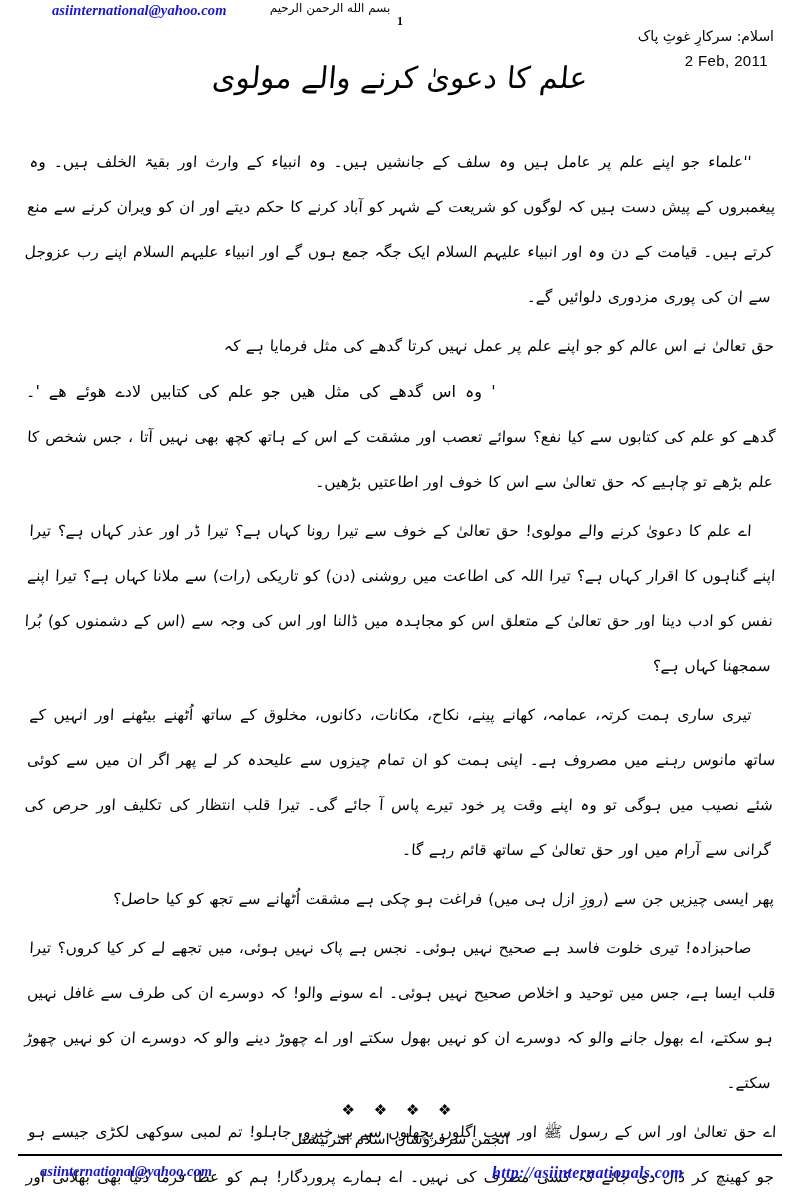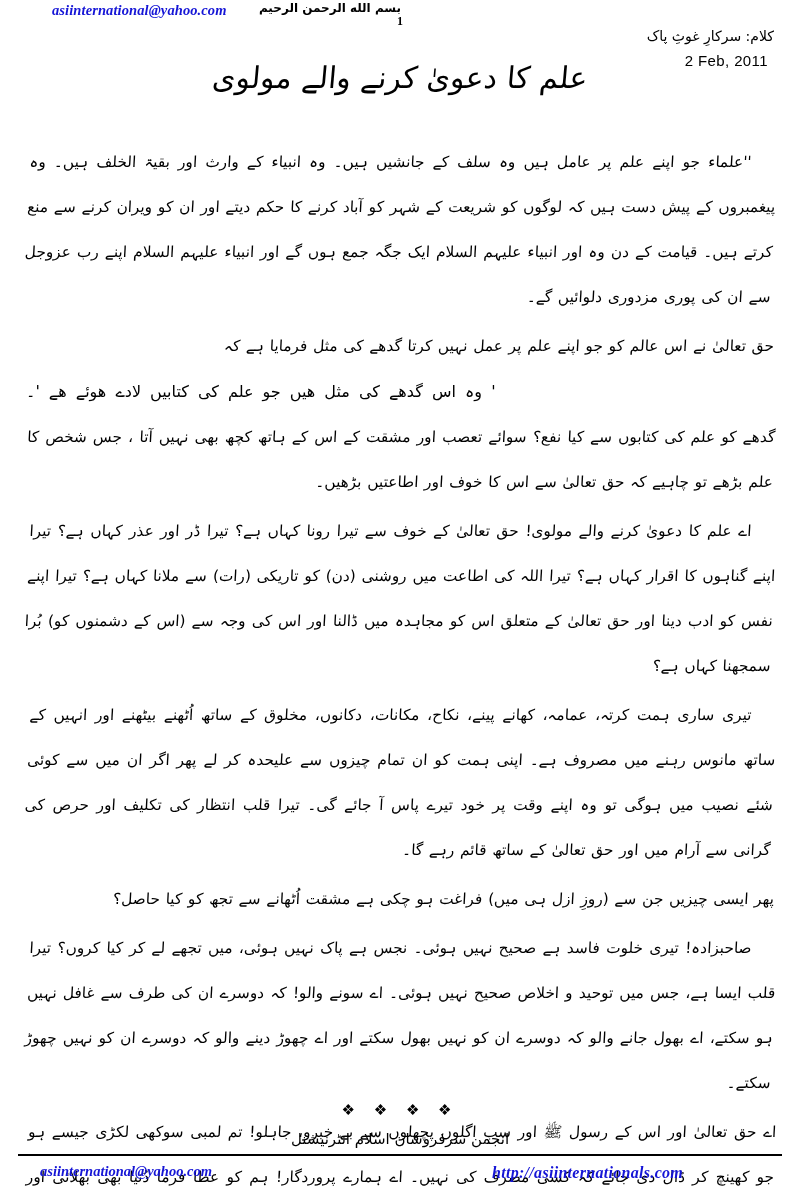--- a/index.html
+++ b/index.html
@@ -31,21 +31,20 @@
     letter-spacing: 0.1px;
     direction: ltr;
     white-space: nowrap;
   }
   .bismillah-wrap {
     position: absolute;
     top: 2px;
     left: 0;
     width: 660px;
     text-align: center;
-    font-weight: bold;
   }
   .bismillah {
     font-family: "DejaVu Sans", sans-serif;
     font-size: 12px;
     color: #000;
     direction: rtl;
     line-height: 1.05;
   }
   .page-number {
     position: absolute;
@@ -199,21 +198,21 @@
 <div class="page">
 
   <div class="top-email">asiinternational@yahoo.com</div>
 
   <div class="bismillah-wrap">
     <div class="bismillah">بسم الله الرحمن الرحيم</div>
   </div>
 
   <div class="page-number">1</div>
 
-  <div class="kalam-line">کلام: سرکارِ غوثِ پاک</div>
+  <div class="kalam-line">اسلام: سرکارِ غوثِ پاک</div>
 
   <div class="date-line">2  Feb, 2011</div>
 
   <h1 class="doc-title">علم کا دعویٰ کرنے والے مولوی</h1>
 
   <div class="body-area">
 
     <p class="para indent-first">''علماء جو اپنے علم پر عامل ہیں وہ سلف کے جانشیں ہیں۔ وہ انبیاء کے وارث اور بقیۃ الخلف ہیں۔ وہ پیغمبروں کے پیش دست ہیں کہ لوگوں کو شریعت کے شہر کو آباد کرنے کا حکم دیتے اور ان کو ویران کرنے سے منع کرتے ہیں۔ قیامت کے دن وہ اور انبیاء علیہم السلام ایک جگہ جمع ہوں گے اور انبیاء علیہم السلام اپنے رب عزوجل سے ان کی پوری مزدوری دلوائیں گے۔</p>
 
     <p class="para">حق تعالیٰ نے اس عالم کو جو اپنے علم پر عمل نہیں کرتا گدھے کی مثل فرمایا ہے کہ</p>

